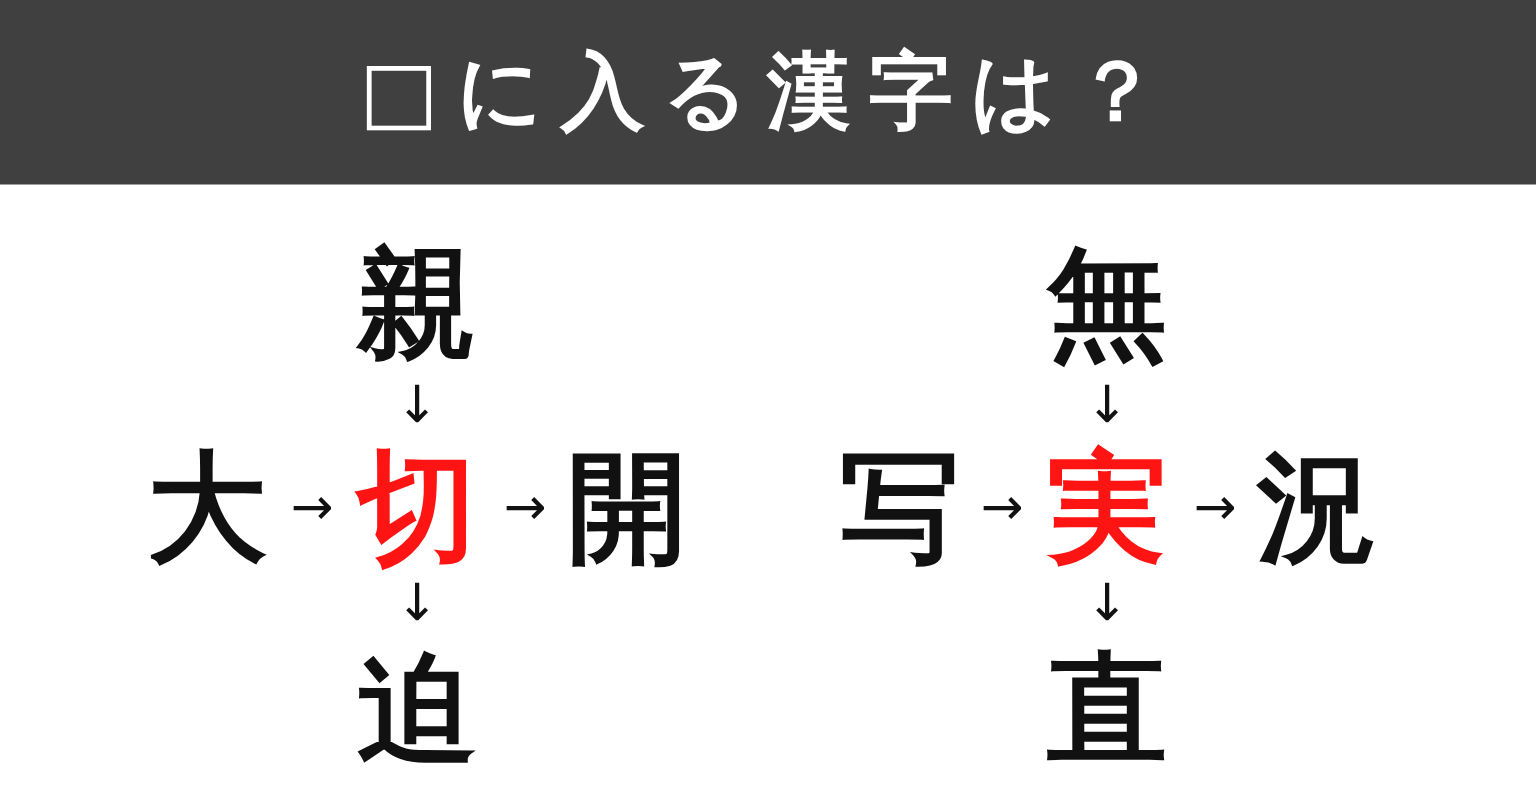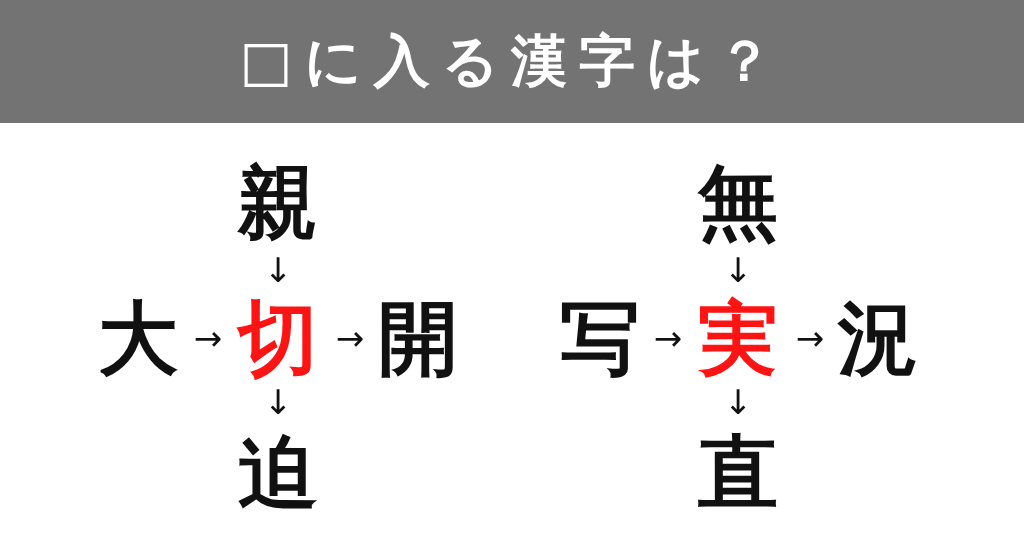--- a/index.html
+++ b/index.html
@@ -2,21 +2,21 @@
 <html><head>
 <meta charset="utf-8">
 <style>
   html, body { margin:0; padding:0; }
   body {
     width:1024px; height:538px; overflow:hidden; background:#ffffff;
     font-family: "DejaVu Sans", sans-serif; position:relative;
   }
   .header {
     position:absolute; left:0; top:0; width:1024px; height:123px;
-    background:#737373; display:flex; align-items:center; justify-content:center;
+    background:#404040; display:flex; align-items:center; justify-content:center;
   }
   .header-title {
     color:#ffffff; font-size:56px; font-weight:bold; letter-spacing:12px;
     font-family: "DejaVu Sans", sans-serif;
   }
   .puzzle { position:absolute; top:123px; width:512px; height:415px; }
   .puzzle.left { left:0; }
   .puzzle.right { left:512px; }
   .kanji {
     position:absolute; font-size:80px; font-weight:bold; color:#111111;

